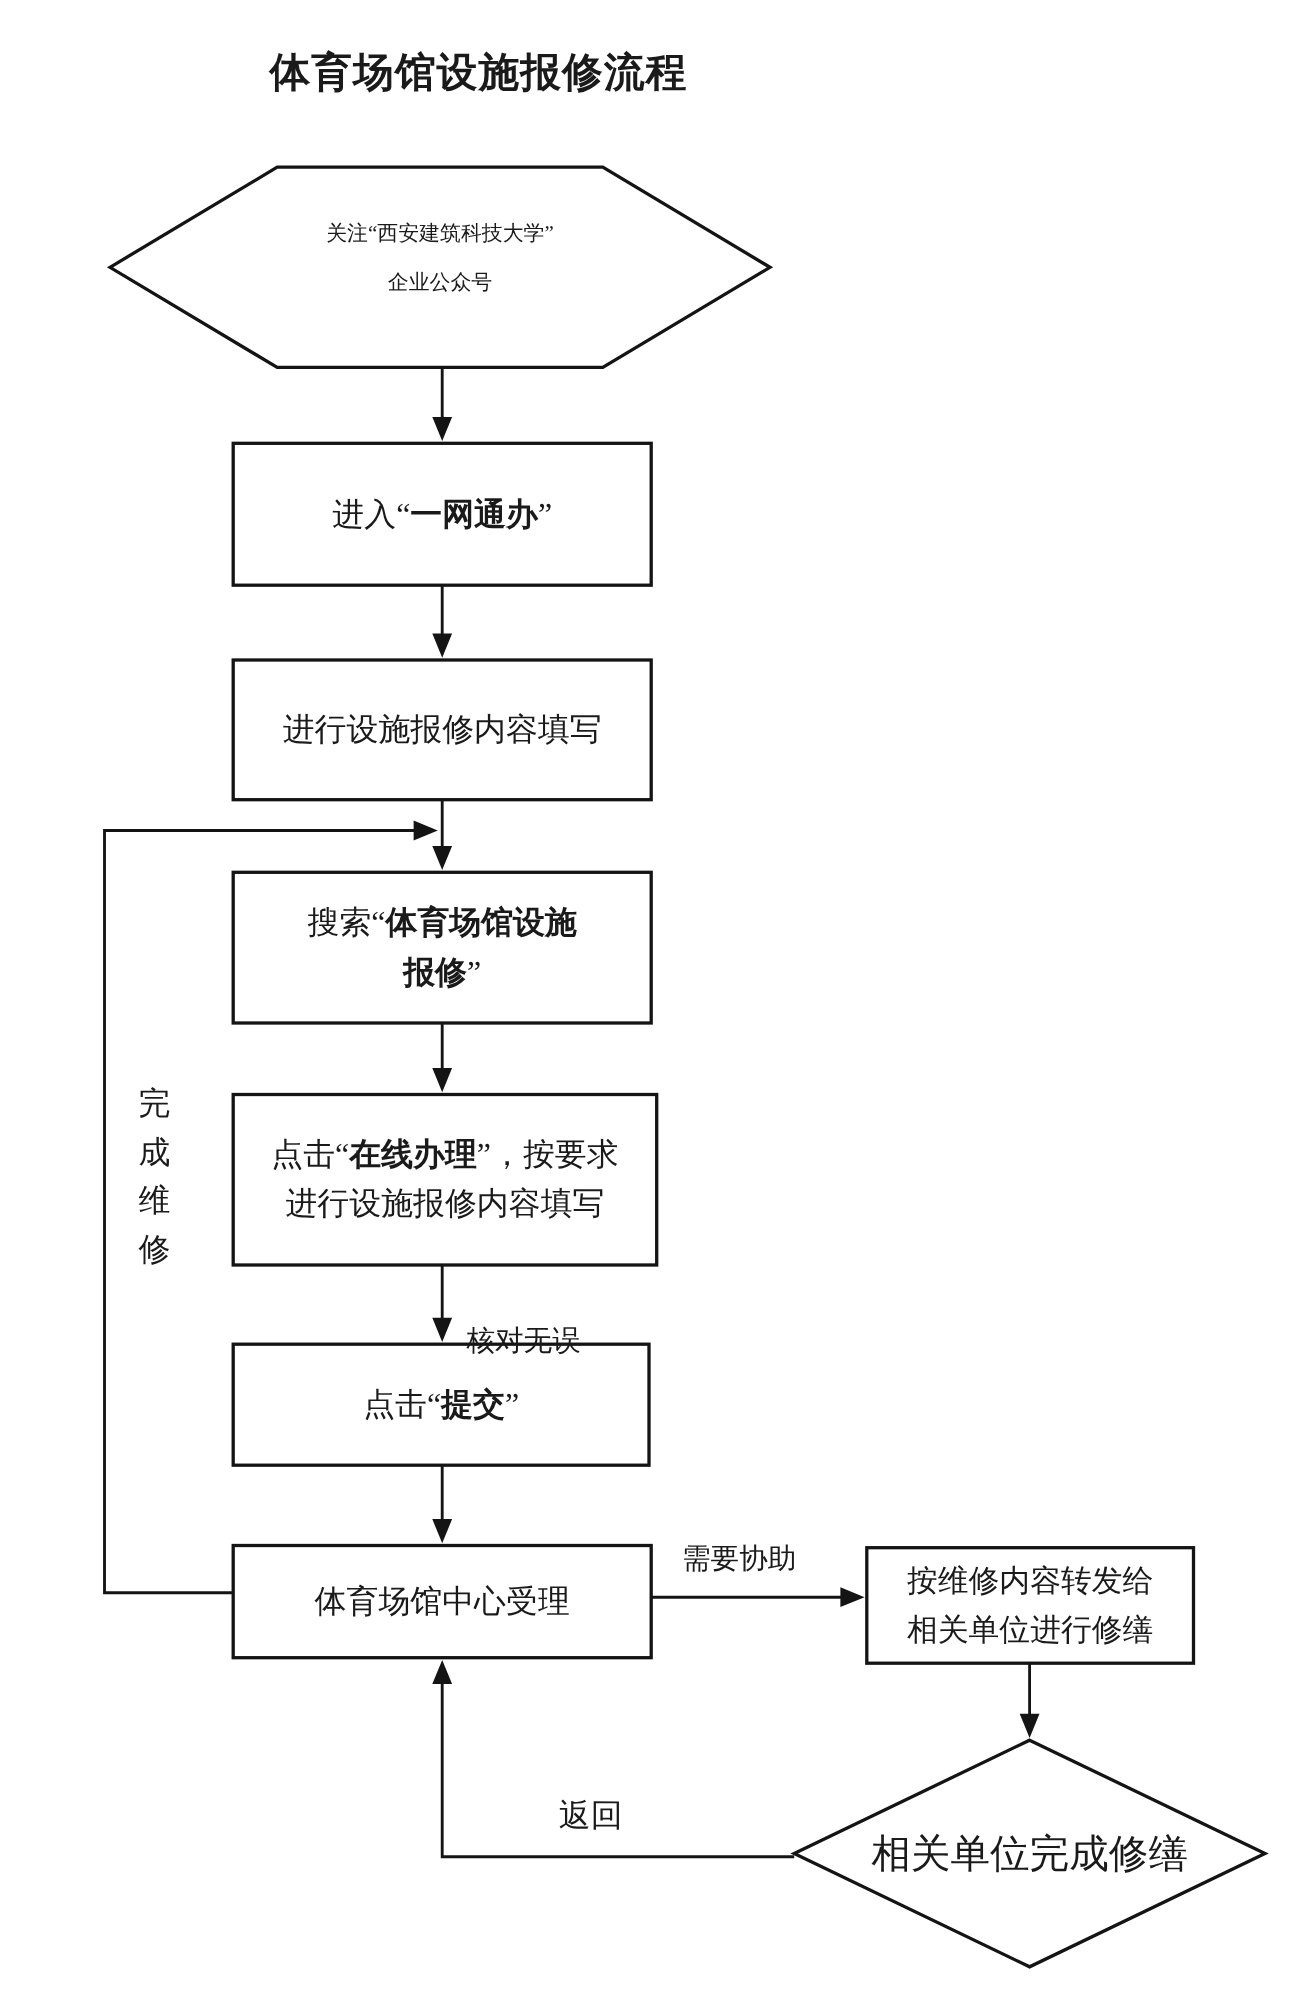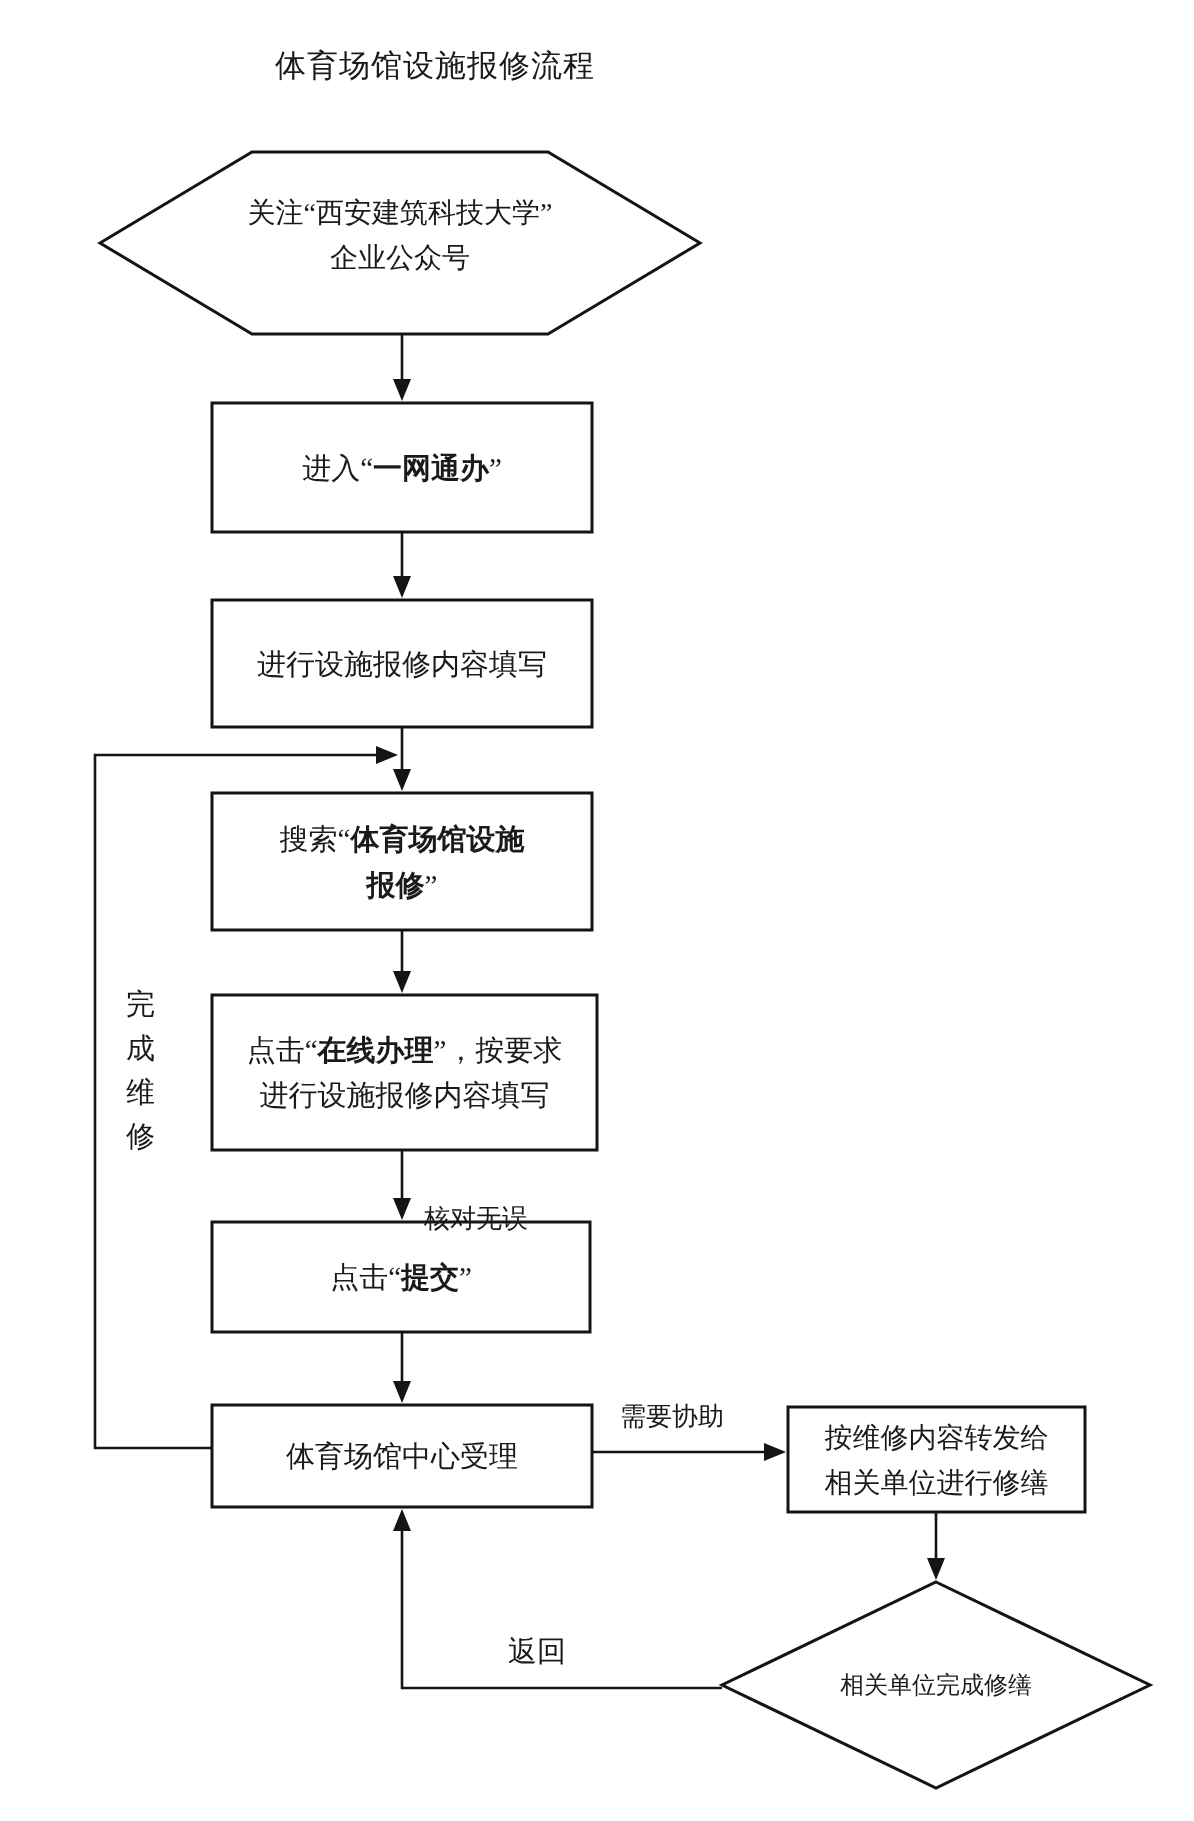--- a/index.html
+++ b/index.html
@@ -27,31 +27,31 @@
     align-items:center;justify-content:center;
     text-align:center;
     font-size:29px;
     line-height:46px;
     white-space:nowrap;
   }
   .txt b{font-weight:bold;}
   .page-title{
     left:195px;top:34px;width:480px;height:64px;
     font-family:"Liberation Sans","DejaVu Sans",sans-serif;
-    font-weight:normal;font-size:31px;letter-spacing:1px;
+    font-weight:bold;font-size:37px;letter-spacing:1px;
   }
-  .hex-text{left:150px;top:190px;width:500px;height:90px;font-size:28px;line-height:45px;}
+  .hex-text{left:150px;top:190px;width:500px;height:90px;font-size:19px;line-height:45px;}
   .box1-text{left:212px;top:403px;width:380px;height:129px;}
   .box2-text{left:212px;top:600px;width:380px;height:127px;}
   .box3-text{left:212px;top:793px;width:380px;height:137px;border-radius:21px;}
   .box4-text{left:212px;top:995px;width:385px;height:155px;line-height:45px;font-family:Liberation Serif, serif;}
   .box5-text{left:212px;top:1222px;width:378px;height:110px;}
   .box6-text{left:212px;top:1405px;width:380px;height:102px;}
   .box7-text{left:788px;top:1407px;width:297px;height:105px;font-size:28px;line-height:45px;}
-  .diamond-text{left:722px;top:1582px;width:428px;height:206px;font-size:24px;}
+  .diamond-text{left:722px;top:1582px;width:428px;height:206px;font-size:36px;}
   .edge-label{position:absolute;font-size:26px;line-height:30px;white-space:nowrap;}
   .label-verify{left:424px;top:1204px;text-align:center;}
   .label-assist{left:620px;top:1402px;}
   .label-return{left:508px;top:1636px;font-size:29px;}
   .label-loop{
     position:absolute;left:125px;top:982px;width:31px;
     font-size:29px;line-height:44px;text-align:center;
     word-break:break-all;white-space:normal;
   }
 </style>

